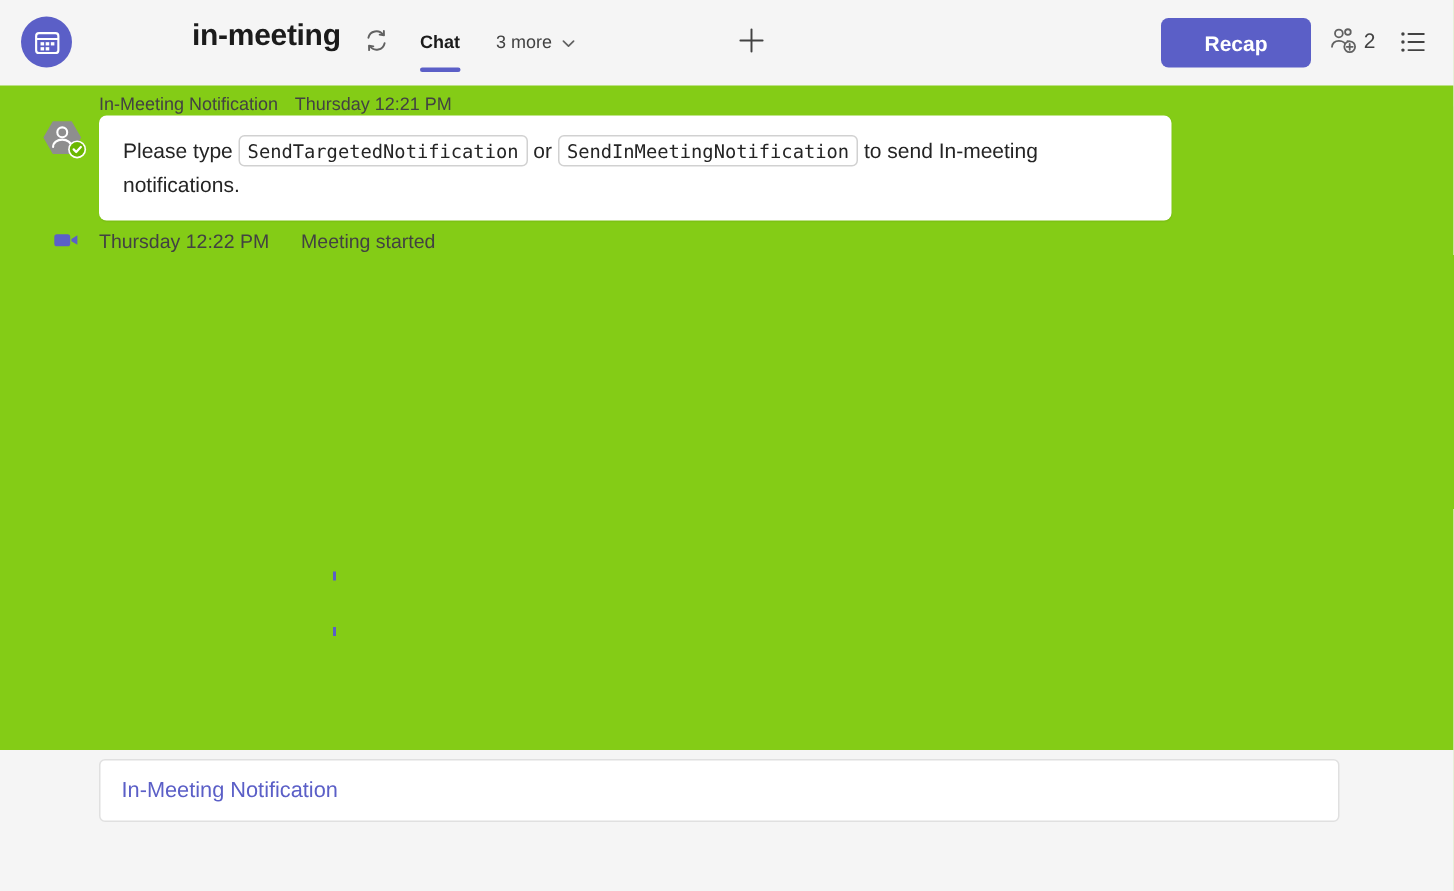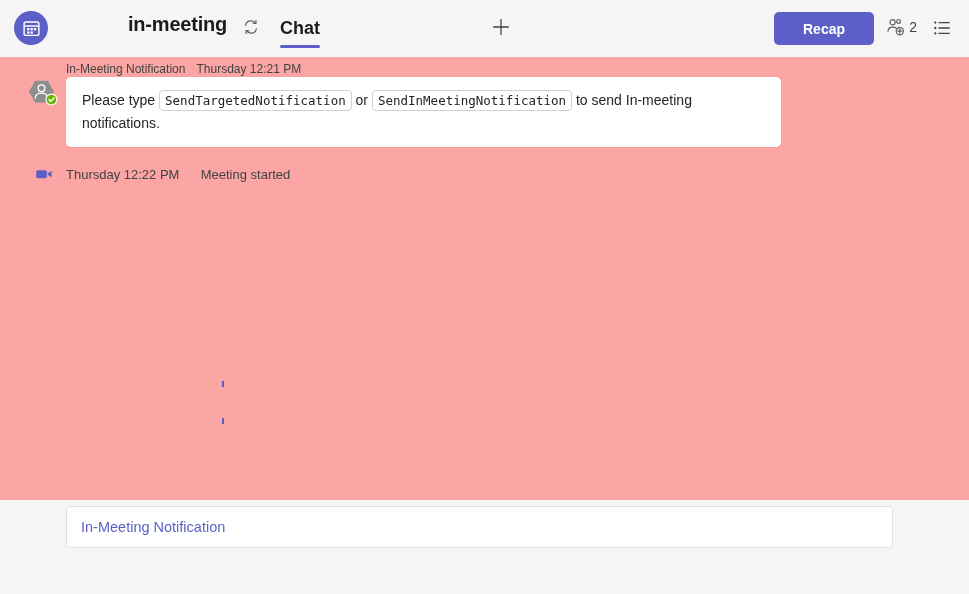--- a/index.html
+++ b/index.html
@@ -57,21 +57,21 @@
     height: 56px;
     display: flex;
     align-items: center;
   }
   .tab {
     position: relative;
     height: 56px;
     display: flex;
     align-items: center;
     padding: 0 12px;
-    font-size: 18px;
+    font-size: 12px;
     color: #424242;
     cursor: pointer;
     white-space: nowrap;
   }
   .tab.active {
     font-weight: bold;
     color: #1b1b1b;
   }
   .tab.active::after {
     content: "";
@@ -125,21 +125,21 @@
     width: 22px; height: 22px;
     cursor: pointer;
   }
 
   
   .stream {
     position: absolute;
     top: 57px; left: 0;
     width: 969px;
     height: 443px;
-    background: #fca5a5;
+    background: #84cc16;
   }
   .msg-meta {
     position: absolute;
     left: 66px; top: 5px;
     font-size: 12px;
     color: #424242;
     white-space: nowrap;
   }
   .msg-meta .who { margin-right: 8px; }
   .bot-avatar {
@@ -168,21 +168,20 @@
     background: #ffffff;
     color: #242424;
     white-space: nowrap;
   }
   .sys-row {
     position: absolute;
     left: 34px; top: 93px;
     display: flex;
     align-items: center;
     gap: 0;
-    margin-top: 14px;
   }
   .cam-icon { width: 20px; height: 20px; margin-right: 12px; }
   .sys-text { font-size: 13px; color: #424242; white-space: nowrap; }
   .sys-text .gap { display:inline-block; width: 14px; }
 
   
   .suggest {
     position: absolute;
     left: 225px; top: 370px;
     width: 349px;
@@ -271,20 +270,28 @@
         <path d="M3.6 7.2A5.4 5.4 0 0 1 13.4 5.3" stroke="#616161" stroke-width="1.25" stroke-linecap="round"></path>
         <path d="M14.4 10.8A5.4 5.4 0 0 1 4.6 12.7" stroke="#616161" stroke-width="1.25" stroke-linecap="round"></path>
         <path d="M13.9 2.6l0.1 2.9-2.9-0.4" stroke="#616161" stroke-width="1.25" stroke-linecap="round" stroke-linejoin="round"></path>
         <path d="M4.1 15.4L4 12.5l2.9 0.4" stroke="#616161" stroke-width="1.25" stroke-linecap="round" stroke-linejoin="round"></path>
       </svg>
     </div>
 
     <div class="tabs">
       <div class="tab active">
         <span>Chat</span>
+      </div>
+      <div class="tab">
+        <span>3 more</span>
+        <span class="chev">
+          <svg width="10" height="10" viewBox="0 0 10 10" fill="none">
+            <path d="M1.6 3.4L5 6.7l3.4-3.3" stroke="#616161" stroke-width="1.15" stroke-linecap="round" stroke-linejoin="round"></path>
+          </svg>
+        </span>
       </div>
     </div>
 
     <div class="add-tab">
       <svg width="20" height="20" viewBox="0 0 20 20" fill="none">
         <line x1="10" y1="2.6" x2="10" y2="17.4" stroke="#424242" stroke-width="1.3" stroke-linecap="round"></line>
         <line x1="2.6" y1="10" x2="17.4" y2="10" stroke="#424242" stroke-width="1.3" stroke-linecap="round"></line>
       </svg>
     </div>
 

